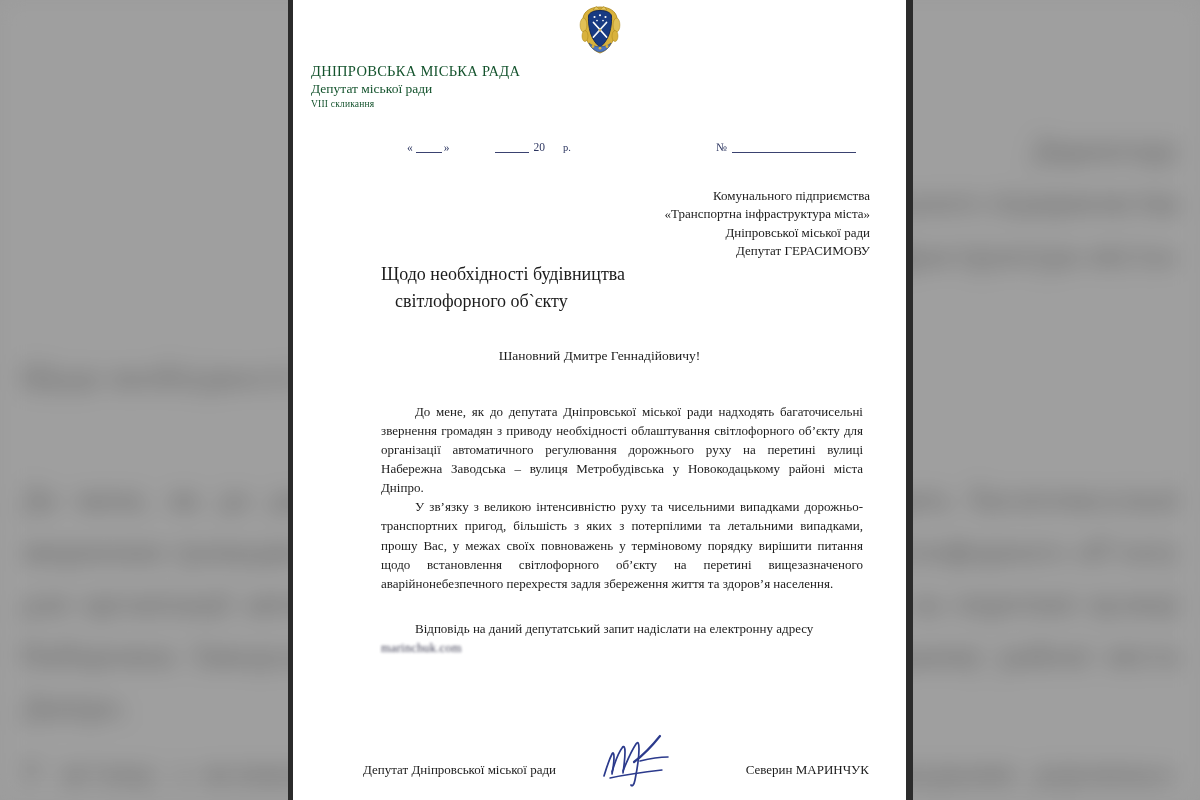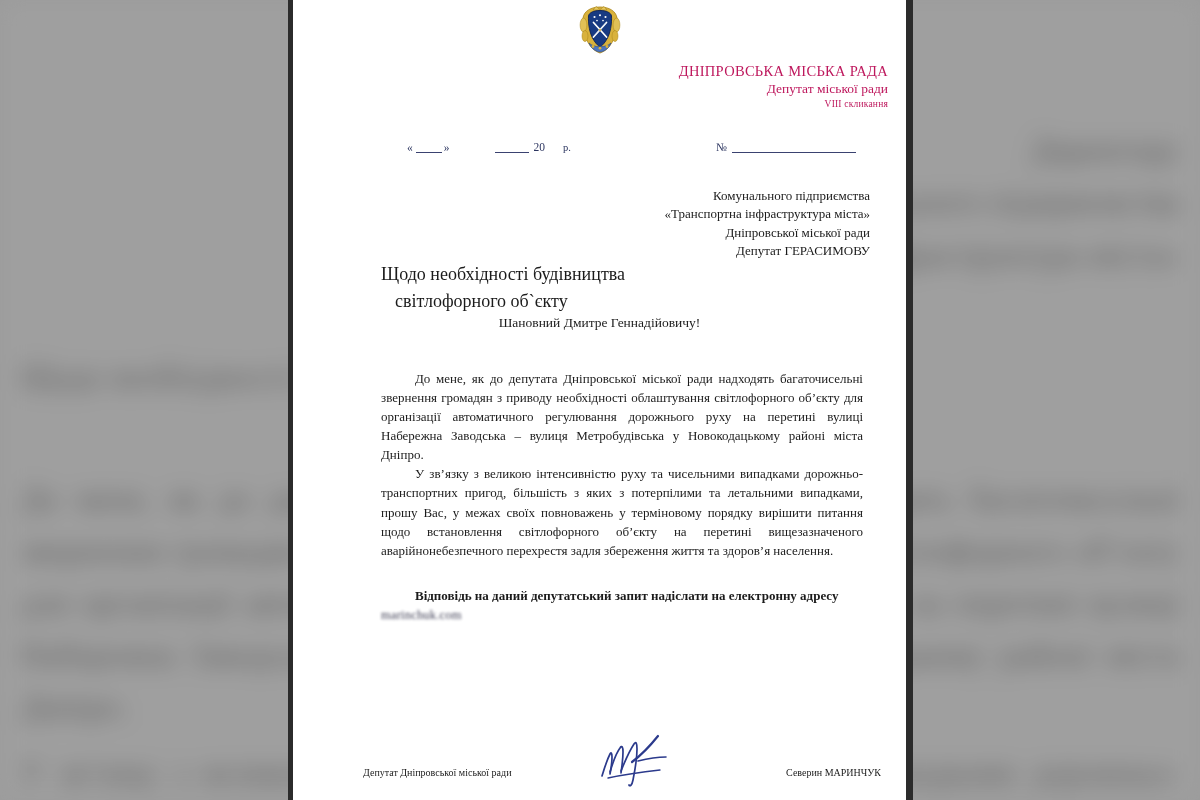--- a/index.html
+++ b/index.html
@@ -76,21 +76,21 @@
   
   .emblem-wrap {
     display: flex;
     justify-content: center;
     padding-top: 5px;
     height: 56px;
   }
   .emblem { width: 46px; height: 50px; display: block; }
 
   
-  .letterhead { text-align: right; color: #be185d; }
+  .letterhead { text-align: left; color: #14532d; }
   .lh-org {
     font-size: 14.5px;
     letter-spacing: 0.3px;
     margin-top: 7px;
     font-weight: 400;
   }
   .lh-role {
     font-size: 13.5px;
     margin-top: 1px;
   }
@@ -153,60 +153,61 @@
   .subject {
     padding-left: 70px;
     font-size: 18px;
     line-height: 1.5;
   }
   .subject .s2 { display: block; padding-left: 14px; }
 
   
   .salutation {
     text-align: center;
+    margin-top: 33px;
     font-size: 13.5px;
   }
 
   
   .body-text {
     margin-top: 38px;
     padding: 0 25px 0 70px;
     font-size: 13px;
     line-height: 1.47;
     text-align: justify;
   }
   .body-text p { text-indent: 34px; }
 
   
   .email-par {
     margin-top: 26px;
     padding: 0 25px 0 70px;
     font-size: 13px;
     line-height: 1.47;
   }
-  .email-par .epar-line { text-indent: 34px; font-weight: bold; }
+  .email-par .epar-line { text-indent: 34px; }
   .email-redacted {
     display: inline-block;
     filter: blur(1.6px);
     color: #20203a;
     font-size: 12.5px;
     letter-spacing: 0.2px;
     opacity: 0.88;
   }
 
   
   .signature {
     position: absolute;
     left: 0;
-    right: 0;
+    right: 12px;
     bottom: 22px;
     padding: 0 25px 0 70px;
     display: flex;
     align-items: flex-end;
-    font-size: 10px;
+    font-size: 13px;
   }
   .sig-role { white-space: nowrap; }
   .sig-mark {
     position: relative;
     flex: 1;
     display: flex;
     justify-content: center;
     align-items: flex-end;
     height: 20px;
   }

